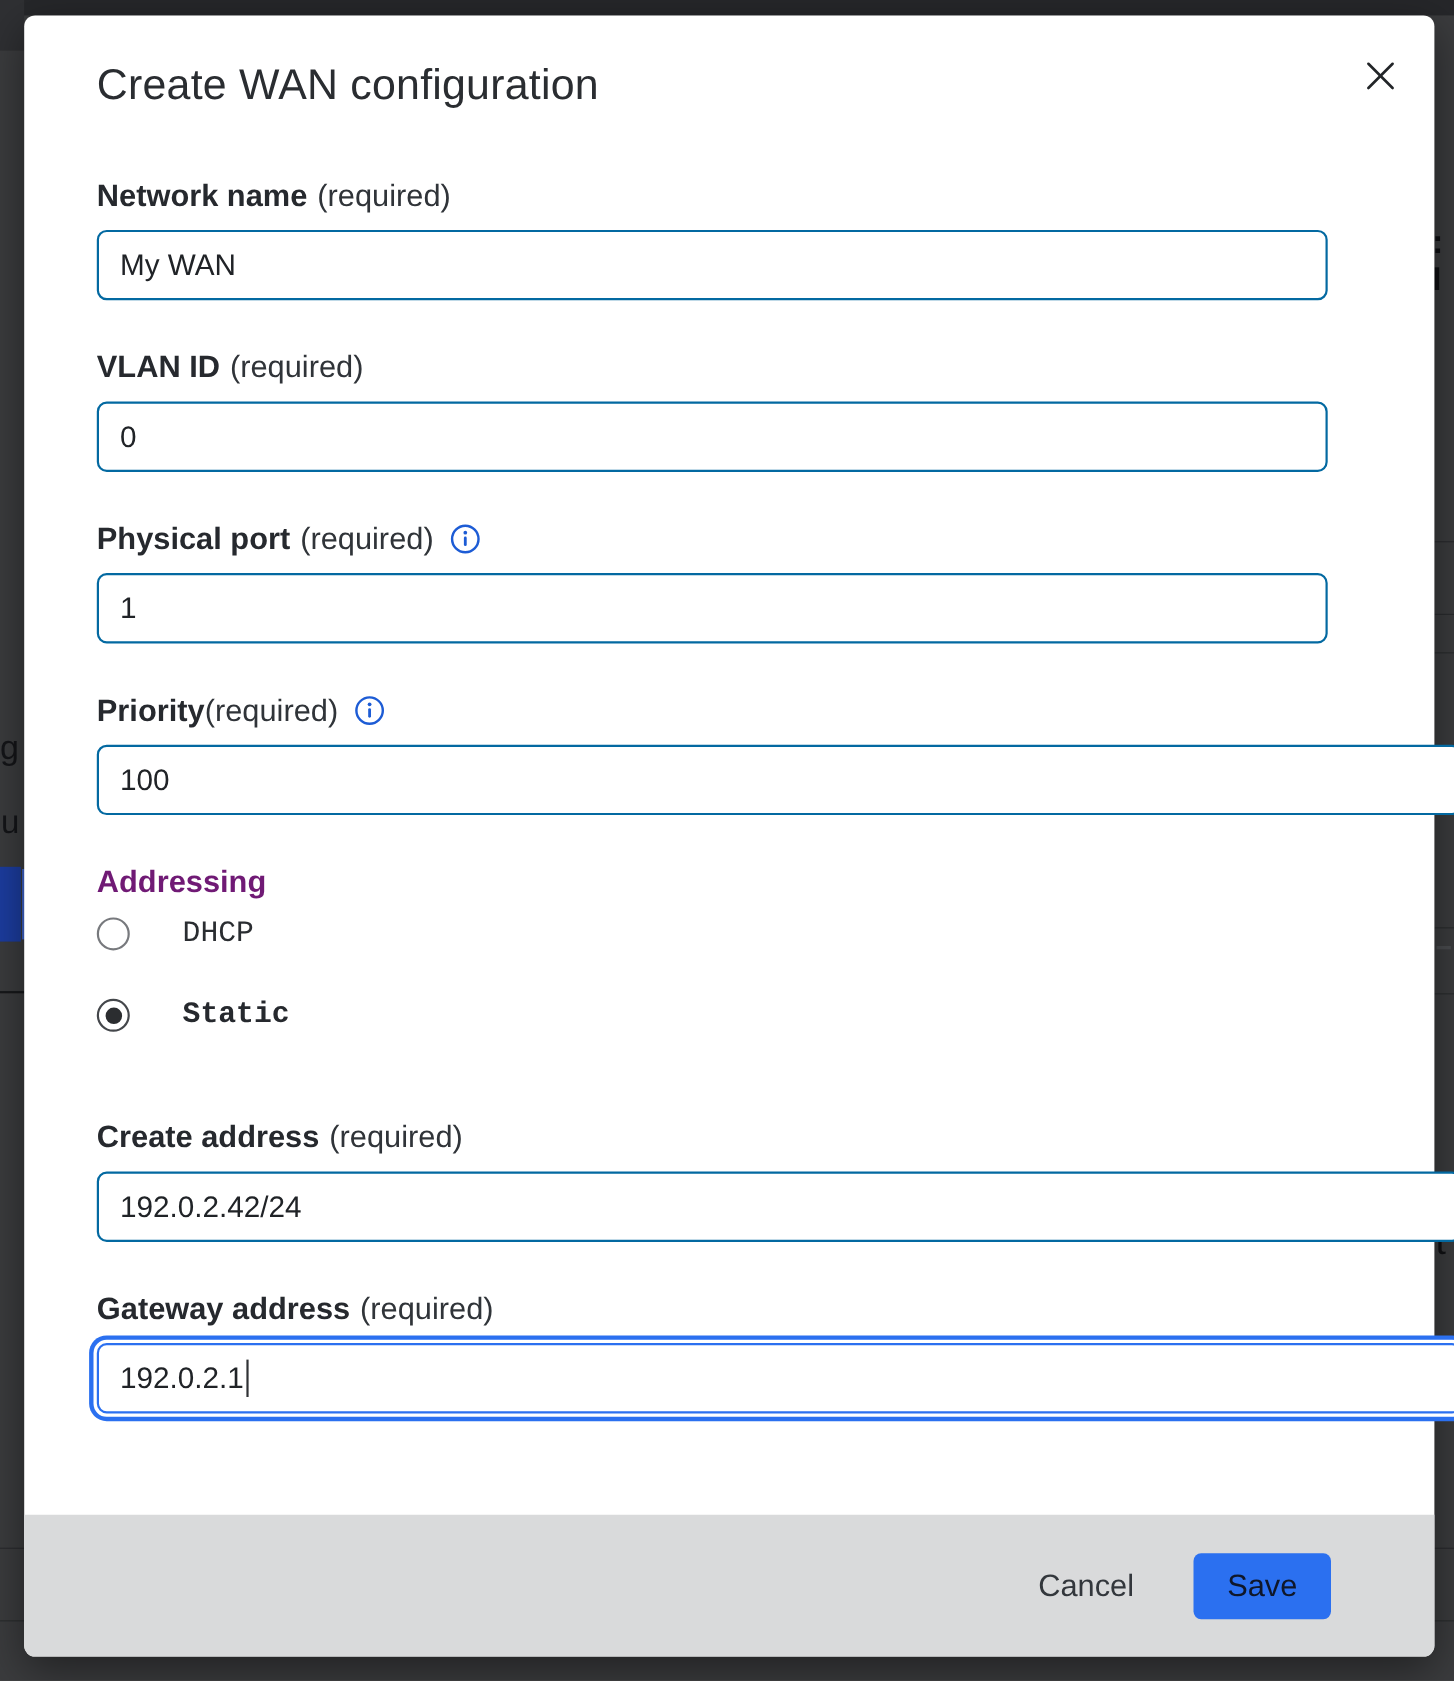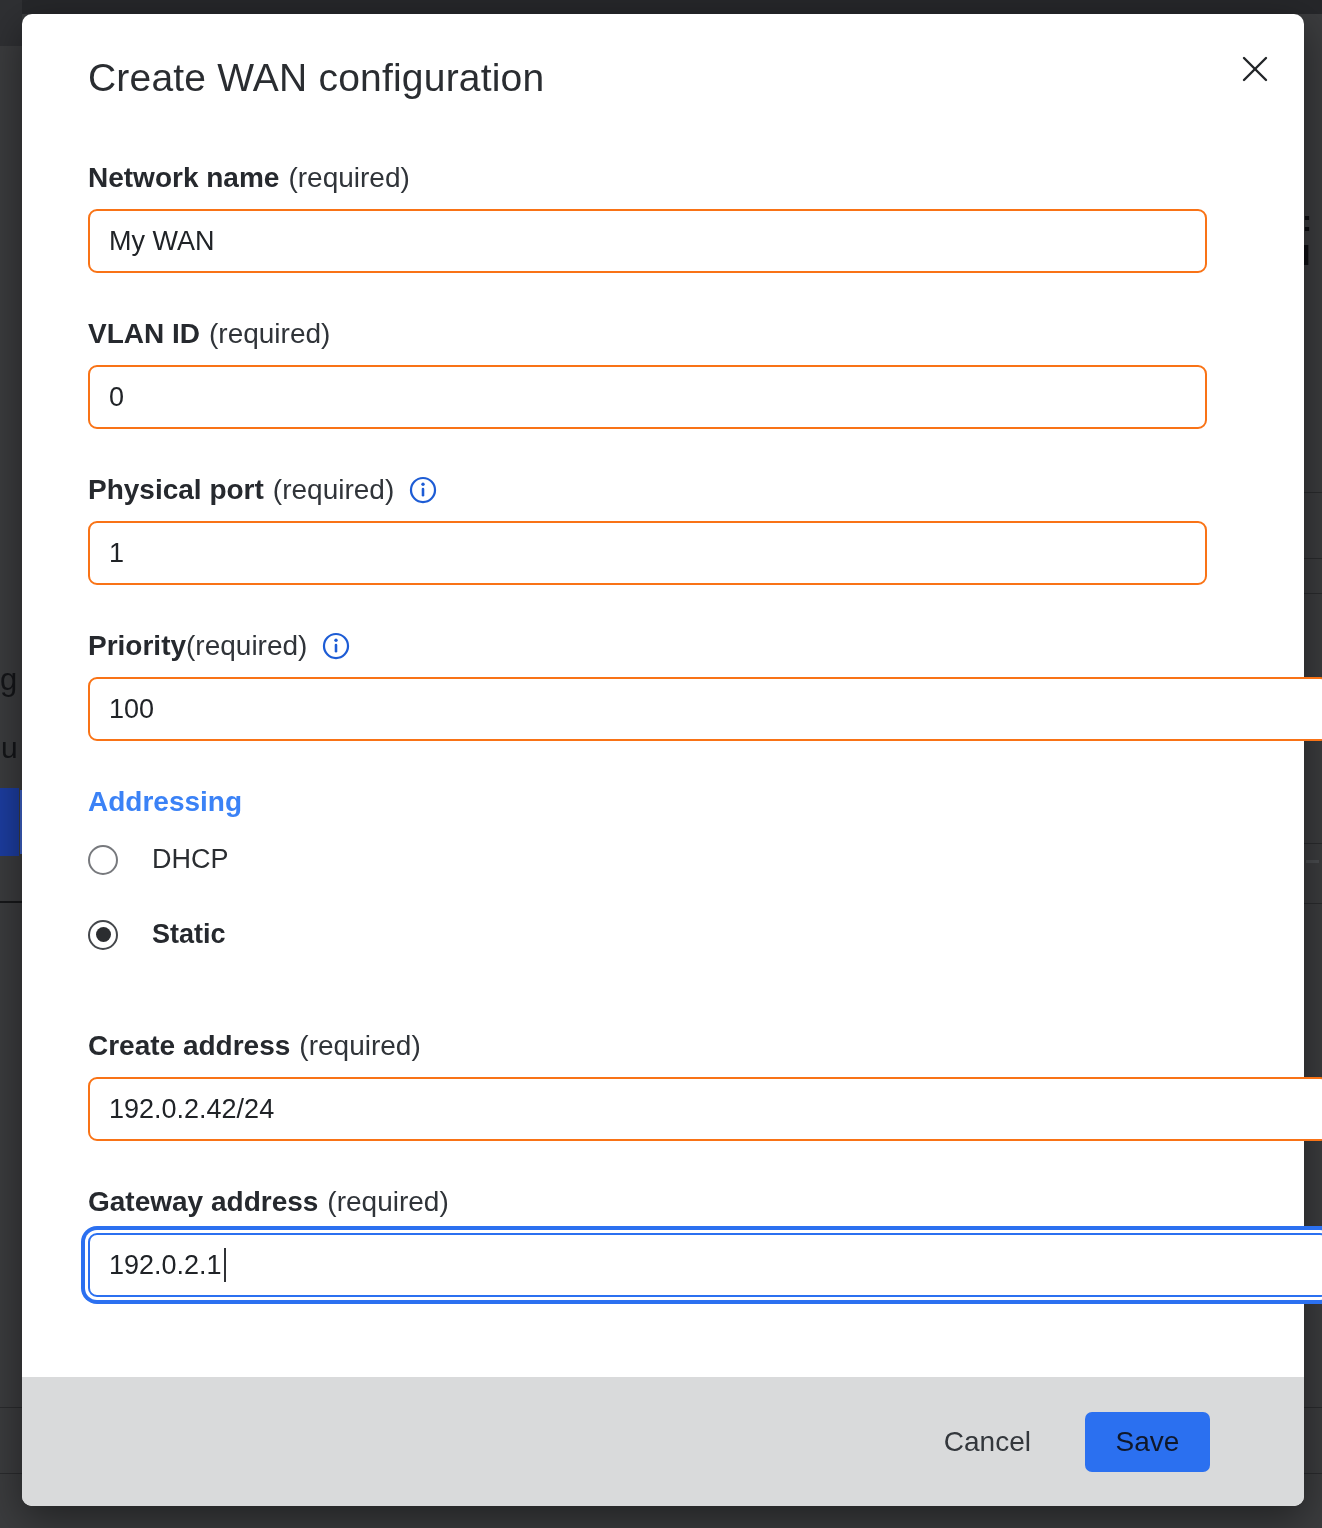--- a/index.html
+++ b/index.html
@@ -61,21 +61,21 @@
     font-size: 28px; line-height: 32px;
     margin-bottom: 15px;
   }
   .lbl-strong { font-weight: 700; color: #26292e; }
   .lbl-req    { font-weight: 400; color: #303439; margin-left: 9px; }
   .lbl-req.tight { margin-left: 0; }
   .info-icon  { margin-left: 15px; display: inline-flex; }
 
   .text-input {
     height: 64px;
-    border: 2px solid #f97316;
+    border: 2px solid #0369a1;
     border-radius: 9px;
     background: #fff;
     display: flex; align-items: center;
     padding-left: 19px;
     font-size: 27px; color: #202327;
     margin-bottom: 45px;
     cursor: text;
   }
   .w-narrow { width: 1119px; }
   .w-wide   { width: 1241px; }
@@ -87,27 +87,28 @@
   }
   .caret {
     display: inline-block;
     width: 2px; height: 34px;
     background: #303236;
     margin-left: 2px;
     vertical-align: middle;
   }
 
   .section-heading {
-    font-size: 28px; font-weight: 700; color: #3b82f6;
-    margin-bottom: 26px;
+    font-size: 28px; font-weight: 700; color: #701a75;
+    margin-bottom: 16px;
   }
   .radio-row {
-    display: flex; align-items: center; gap: 34px;
+    display: flex; align-items: center; gap: 48px;
     margin-bottom: 44px;
     cursor: pointer;
+    font-family: Liberation Mono, monospace;
   }
   .radio-row.last { margin-bottom: 80px; }
   .radio-circle {
     width: 30px; height: 30px;
     border: 2.5px solid #77797d;
     border-radius: 50%;
     flex: 0 0 auto;
     display: flex; align-items: center; justify-content: center;
   }
   .radio-circle.checked { border-color: #44474b; }

